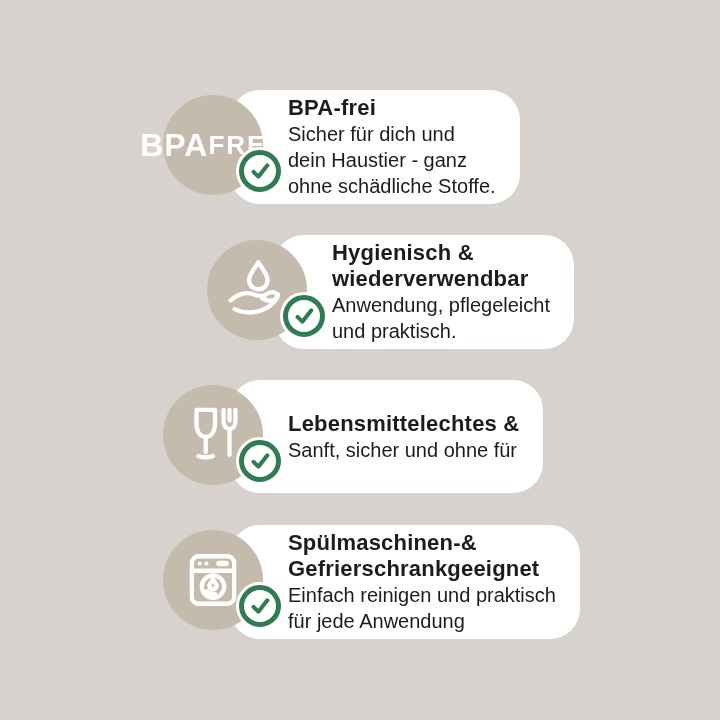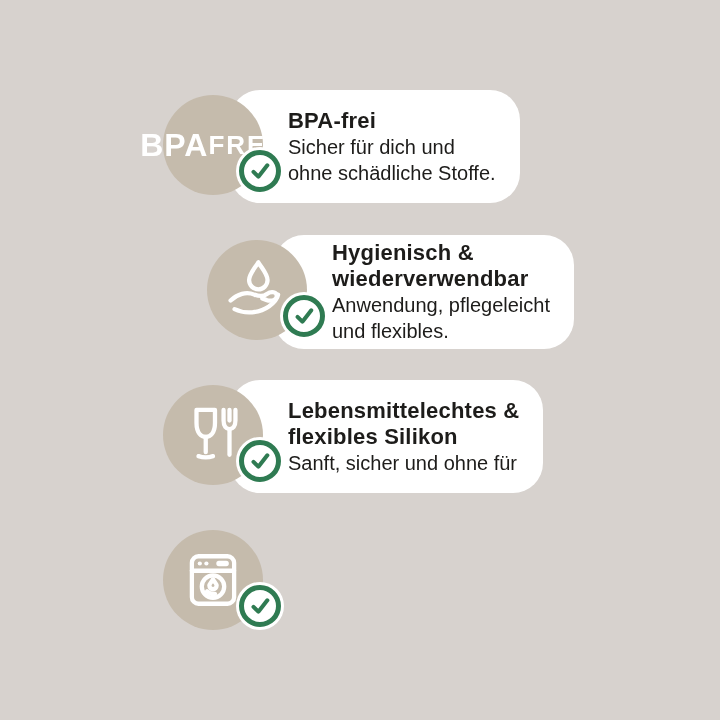--- a/index.html
+++ b/index.html
@@ -120,77 +120,83 @@
   }
   .fill-white { fill: #ffffff; stroke: none; }
 </style>
 </head>
 <body>
 
 <div class="feature-row row-0">
   <div class="card">
     <div class="title-line">BPA-frei</div>
     <div class="body-line">Sicher für dich und</div>
+    <div class="body-line">dein Haustier - ganz</div>
     <div class="body-line">ohne schädliche Stoffe.</div>
   </div>
   <div class="icon-circle">
     <div class="bpa-line-1">BPA</div>
     <div class="bpa-line-2">FREE</div>
   </div>
   <div class="check-badge">
     <svg viewBox="0 0 32 32">
         <polyline points="8,17 14,23 25,9" fill="none" stroke="#2f7b52" stroke-width="5" stroke-linecap="round" stroke-linejoin="round"></polyline>
       </svg>
   </div>
 </div>
 
 <div class="feature-row row-1">
   <div class="card">
     <div class="title-line">Hygienisch &amp;</div>
     <div class="title-line">wiederverwendbar</div>
     <div class="body-line">Anwendung, pflegeleicht</div>
-    <div class="body-line">und flexibles.</div>
+    <div class="body-line">und praktisch.</div>
   </div>
   <div class="icon-circle">
     <svg viewBox="0 0 100 100">
       <path class="stroke-icon" d="M52 8 C46 18 38 26 38 35 A14 14 0 0 0 66 35 C66 26 58 18 52 8 Z"></path>
       <path class="stroke-icon" d="M10 66 C20 56 34 52 46 57 C54 60 60 60 65 56 C72 51 80 53 80 59 C80 65 72 68 64 65 L58 63"></path>
       <path class="stroke-icon" d="M16 79 C32 87 54 85 68 75 C76 69 81 63 82 57"></path>
     </svg>
   </div>
   <div class="check-badge">
     <svg viewBox="0 0 32 32">
         <polyline points="8,17 14,23 25,9" fill="none" stroke="#2f7b52" stroke-width="5" stroke-linecap="round" stroke-linejoin="round"></polyline>
       </svg>
   </div>
 </div>
 
 <div class="feature-row row-2">
   <div class="card">
     <div class="title-line">Lebensmittelechtes &amp;</div>
-    <div class="title-line">flexibles Silikon</div>
     <div class="body-line">Sanft, sicher und ohne für</div>
   </div>
   <div class="icon-circle">
     <svg viewBox="0 0 100 100">
       <path class="stroke-icon" d="M25 12 H53 V32 C53 47 46 53 39 53 C32 53 25 47 25 32 Z"></path>
       <path class="stroke-icon" d="M39 53 V76 M28 82 Q39 86 50 82"></path>
       <path class="stroke-icon" d="M66 12 L66 28 C66 37 70 41 75 41 C80 41 84 37 84 28 L84 12"></path>
       <path class="stroke-icon" d="M75 12 L75 28"></path>
       <path class="stroke-icon" d="M75 41 L75 80"></path>
     </svg>
   </div>
   <div class="check-badge">
     <svg viewBox="0 0 32 32">
         <polyline points="8,17 14,23 25,9" fill="none" stroke="#2f7b52" stroke-width="5" stroke-linecap="round" stroke-linejoin="round"></polyline>
       </svg>
   </div>
 </div>
 
 <div class="feature-row row-3">
+  <div class="card">
+    <div class="title-line">Spülmaschinen-&amp;</div>
+    <div class="title-line">Gefrierschrankgeeignet</div>
+    <div class="body-line">Einfach reinigen und praktisch</div>
+    <div class="body-line">für jede Anwendung</div>
+  </div>
   <div class="icon-circle">
     <svg viewBox="0 0 100 100">
       <rect class="stroke-icon" x="18" y="14" width="64" height="72" rx="10"></rect>
       <path class="stroke-icon" d="M18 36 H82"></path>
       <circle class="fill-white" cx="30" cy="25" r="3.2"></circle>
       <circle class="fill-white" cx="40" cy="25" r="3.2"></circle>
       <rect class="fill-white" x="55" y="21" width="19" height="8" rx="4"></rect>
       <circle class="stroke-icon" cx="50" cy="60" r="17"></circle>
       <path class="stroke-icon" stroke-width="4.5" d="M50 49 C47.5 53.5 44.5 55.5 44.5 58.5 A5.5 5.5 0 0 0 55.5 58.5 C55.5 55.5 52.5 53.5 50 49 Z"></path>
       <path class="stroke-icon" stroke-width="4.5" d="M41 67 Q46 72 53 71"></path>

